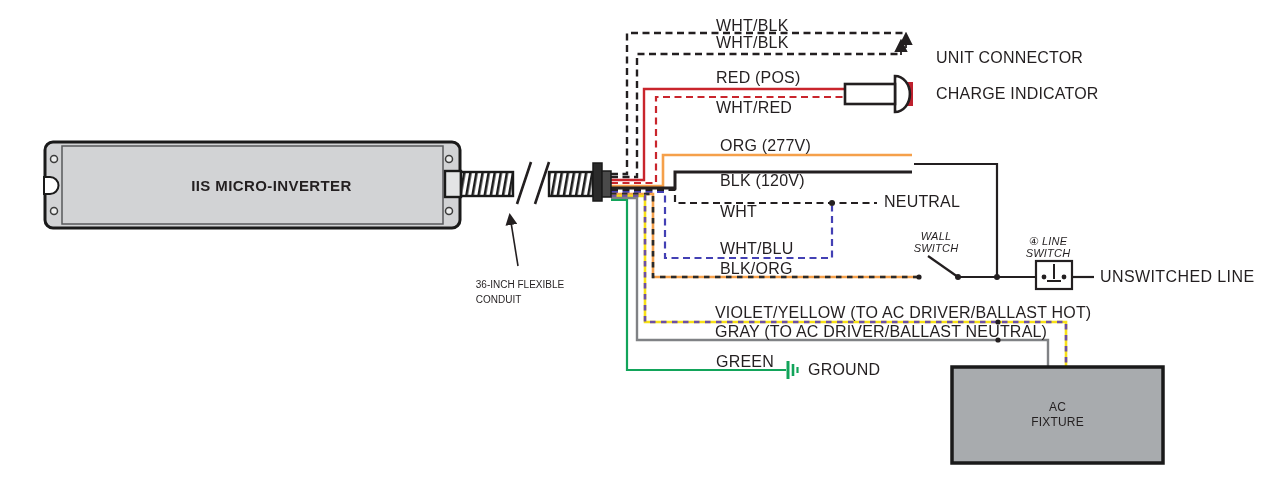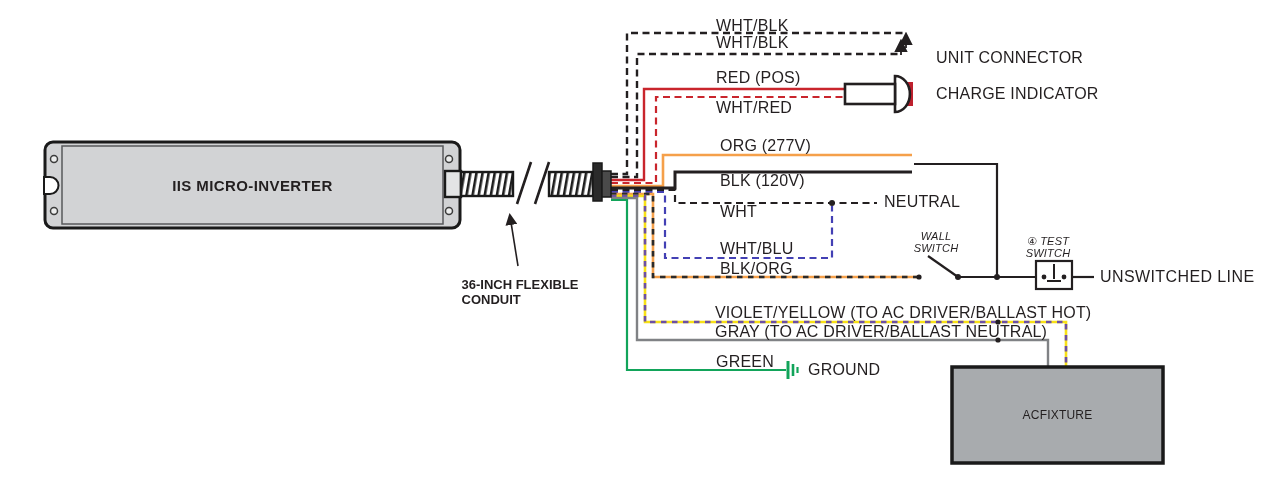--- a/index.html
+++ b/index.html
@@ -5,26 +5,26 @@
   html,body{margin:0;padding:0;background:#ffffff;}
   #stage{position:relative;width:1280px;height:495px;background:#fff;overflow:hidden;
          font-family:"Liberation Sans","DejaVu Sans",sans-serif;color:#231f20;}
   #wiring-svg{position:absolute;left:0;top:0;}
   .lbl{position:absolute;font-size:16px;line-height:12px;letter-spacing:.2px;
        white-space:nowrap;color:#231f20;font-weight:500;}
   .lbl-sm{font-size:11px;line-height:11.5px;font-style:italic;}
   .ctr{transform:translateX(-50%);text-align:center;}
   #inverter-label{position:absolute;left:45px;top:142px;width:415px;height:86px;
       display:flex;align-items:center;justify-content:center;font-size:15px;
-      font-weight:700;letter-spacing:.4px;}
+      font-weight:700;letter-spacing:.4px;padding-left:19px;}
   #fixture-label{position:absolute;left:952px;top:367px;width:211px;height:96px;
-      display:flex;flex-direction:row;align-items:center;justify-content:center;
+      display:flex;flex-direction:column;align-items:center;justify-content:center;
       font-size:12px;line-height:15px;letter-spacing:.2px;}
-  #conduit-label{position:absolute;left:520px;top:277px;font-size:13px;line-height:15px;
-      font-weight:700;}
+  #conduit-label{position:absolute;left:520px;top:277px;font-size:10px;line-height:15px;
+      font-weight:400;}
   #wall-switch-label{left:936px;top:231px;}
   #test-switch-label{left:1048px;top:236px;}
   .two-line div{white-space:nowrap;}
 </style>
 </head>
 <body>
 
 <div id="stage">
 
 <svg id="wiring-svg" width="1280" height="495" viewBox="0 0 1280 495">
@@ -138,21 +138,21 @@
 
 <div class="lbl" style="left:936px;top:52px">UNIT CONNECTOR</div>
 <div class="lbl" style="left:936px;top:88px">CHARGE INDICATOR</div>
 
 <div class="lbl lbl-sm ctr two-line" id="wall-switch-label">
   <div style="text-align:center">WALL</div>
   <div style="text-align:center">SWITCH</div>
 </div>
 
 <div class="lbl lbl-sm ctr two-line" id="test-switch-label">
-  <div style="text-align:center">④ TEST</div>
+  <div style="text-align:center">④ LINE</div>
   <div style="text-align:center">SWITCH</div>
 </div>
 
 <div class="lbl" style="left:1100px;top:271px;letter-spacing:.4px">UNSWITCHED LINE</div>
 
 <div id="fixture-label">
   <div>AC</div>
   <div>FIXTURE</div>
 </div>
 

